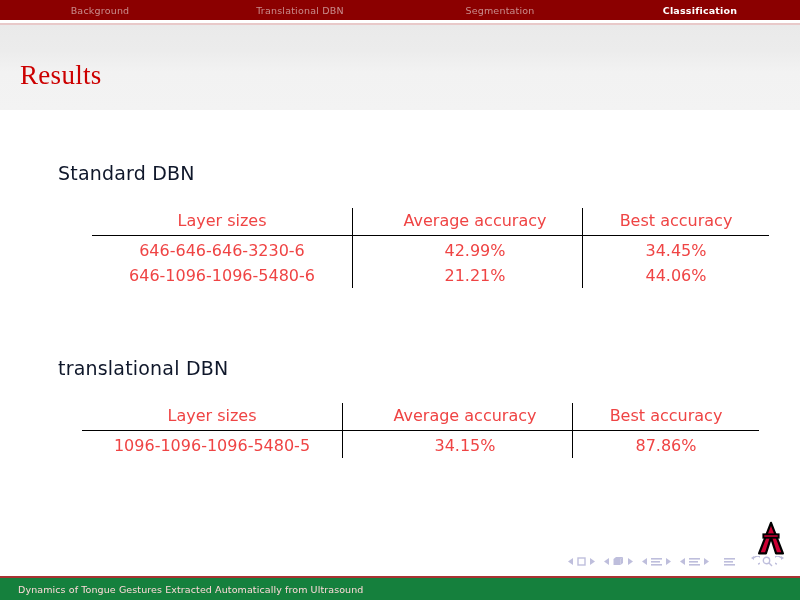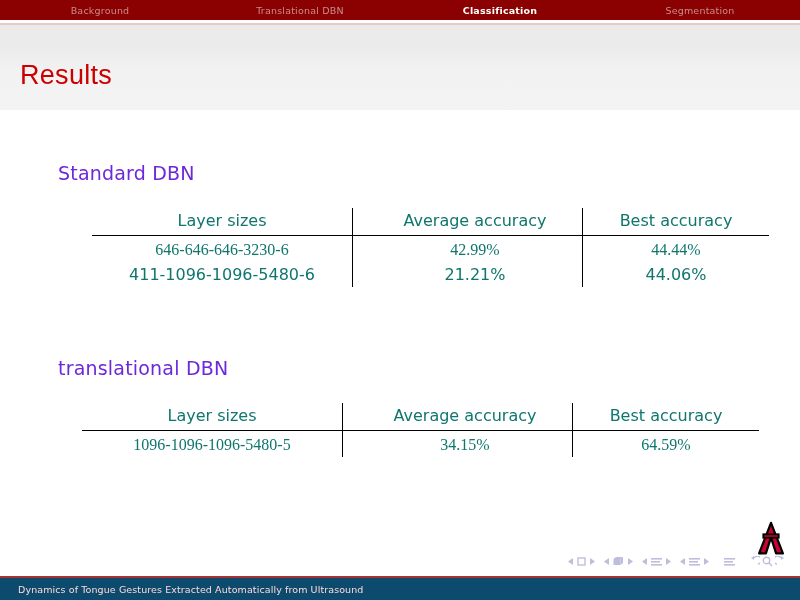--- a/index.html
+++ b/index.html
@@ -52,67 +52,67 @@
     width: 800px;
     height: 85px;
     background: linear-gradient(to bottom, #eaeaea 0%, #ececec 30%, #f2f2f2 55%, #f3f3f3 100%);
   }
   .frametitle {
     position: absolute;
     left: 20px;
     top: 60px;
     font-size: 27px;
     color: #cc0000;
-    font-family: Liberation Sans, sans-serif;
+    font-family: Liberation Serif, serif;
     letter-spacing: 0.3px;
   }
 
   
   .content {
     position: absolute;
     left: 0;
     top: 110px;
     width: 800px;
     height: 460px;
     background: #ffffff;
   }
 
   .section-head {
-    color: #6d28d9;
+    color: #0f172a;
     font-size: 19px;
     letter-spacing: 0.2px;
   }
   .sec1 { position: absolute; left: 58px; top: 52px; }
   .sec2 { position: absolute; left: 58px; top: 247px; }
 
   
   .tbl {
     position: absolute;
     border-collapse: collapse;
     font-size: 16px;
-    color: #0f766e;
+    color: #ef4444;
     font-family: "DejaVu Sans", sans-serif;
   }
   .tbl1 { left: 92px; top: 98px; }
   .tbl2 { left: 82px; top: 293px; }
 
   .tbl td, .tbl th {
     padding: 3px 14px;
     font-weight: normal;
     text-align: center;
     white-space: nowrap;
   }
   .tbl thead th {
     border-bottom: 1.4px solid #000000;
     padding-bottom: 5px;
   }
   .tbl .c-mid, .tbl .c-right {
     border-left: 1.2px solid #000000;
   }
-  .tbl tbody tr:first-child td { padding-top: 5px; font-family: Liberation Serif, serif; }
+  .tbl tbody tr:first-child td { padding-top: 5px; }
   .tbl .c-layer { min-width: 232px; }
   .tbl .c-mid   { min-width: 186px; padding-left: 29px; }
   .tbl .c-right { min-width: 158px; }
 
   
   .navsyms {
     position: absolute;
     right: 14px;
     top: 556px;
     display: flex;
@@ -129,21 +129,21 @@
     top: 521px;
     width: 34px;
     height: 36px;
   }
 
   .footbar {
     position: absolute;
     left: 0; top: 578px;
     width: 800px;
     height: 22px;
-    background: #0c4a6e;
+    background: #15803d;
     display: flex;
     align-items: center;
   }
   .foottext {
     color: #ffd9d9;
     font-size: 9.5px;
     padding-left: 18px;
     white-space: nowrap;
     letter-spacing: 0.1px;
   }
@@ -159,24 +159,24 @@
 <body>
 
 <div class="headbar">
   <div class="nav-slot">
     <span class="nav-item">Background</span>
   </div>
   <div class="nav-slot">
     <span class="nav-item">Translational DBN</span>
   </div>
   <div class="nav-slot">
-    <span class="nav-item active">Classification</span>
+    <span class="nav-item">Segmentation</span>
   </div>
   <div class="nav-slot">
-    <span class="nav-item">Segmentation</span>
+    <span class="nav-item active">Classification</span>
   </div>
 </div>
 <div class="headbar-sep"></div>
 
 <div class="titleband"></div>
 <div class="frametitle">Results</div>
 
 <div class="content">
 
   <div class="section-head sec1">Standard DBN</div>
@@ -186,45 +186,45 @@
       <tr>
         <th class="c-layer">Layer sizes</th>
         <th class="c-mid">Average accuracy</th>
         <th class="c-right">Best accuracy</th>
       </tr>
     </thead>
     <tbody>
       <tr>
         <td class="c-layer">646-646-646-3230-6</td>
         <td class="c-mid">42.99%</td>
-        <td class="c-right">44.44%</td>
-      </tr>
-      <tr>
-        <td class="c-layer">411-1096-1096-5480-6</td>
+        <td class="c-right">34.45%</td>
+      </tr>
+      <tr>
+        <td class="c-layer">646-1096-1096-5480-6</td>
         <td class="c-mid">21.21%</td>
         <td class="c-right">44.06%</td>
       </tr>
     </tbody>
   </table>
 
   <div class="section-head sec2">translational DBN</div>
 
   <table class="tbl tbl2">
     <thead>
       <tr>
         <th class="c-layer">Layer sizes</th>
         <th class="c-mid">Average accuracy</th>
         <th class="c-right">Best accuracy</th>
       </tr>
     </thead>
     <tbody>
       <tr>
         <td class="c-layer">1096-1096-1096-5480-5</td>
         <td class="c-mid">34.15%</td>
-        <td class="c-right">64.59%</td>
+        <td class="c-right">87.86%</td>
       </tr>
     </tbody>
   </table>
 </div>
 
 <svg class="logo" viewBox="0 0 40 42">
   <path d="M20 2 L34 38 L26 38 L20 19 L14 38 L6 38 Z" fill="#cc0033" stroke="#000000" stroke-width="2.6" stroke-linejoin="round"></path>
   <rect x="11" y="15.5" width="18" height="4" fill="#cc0033" stroke="#000000" stroke-width="2.2"></rect>
 </svg>
 

